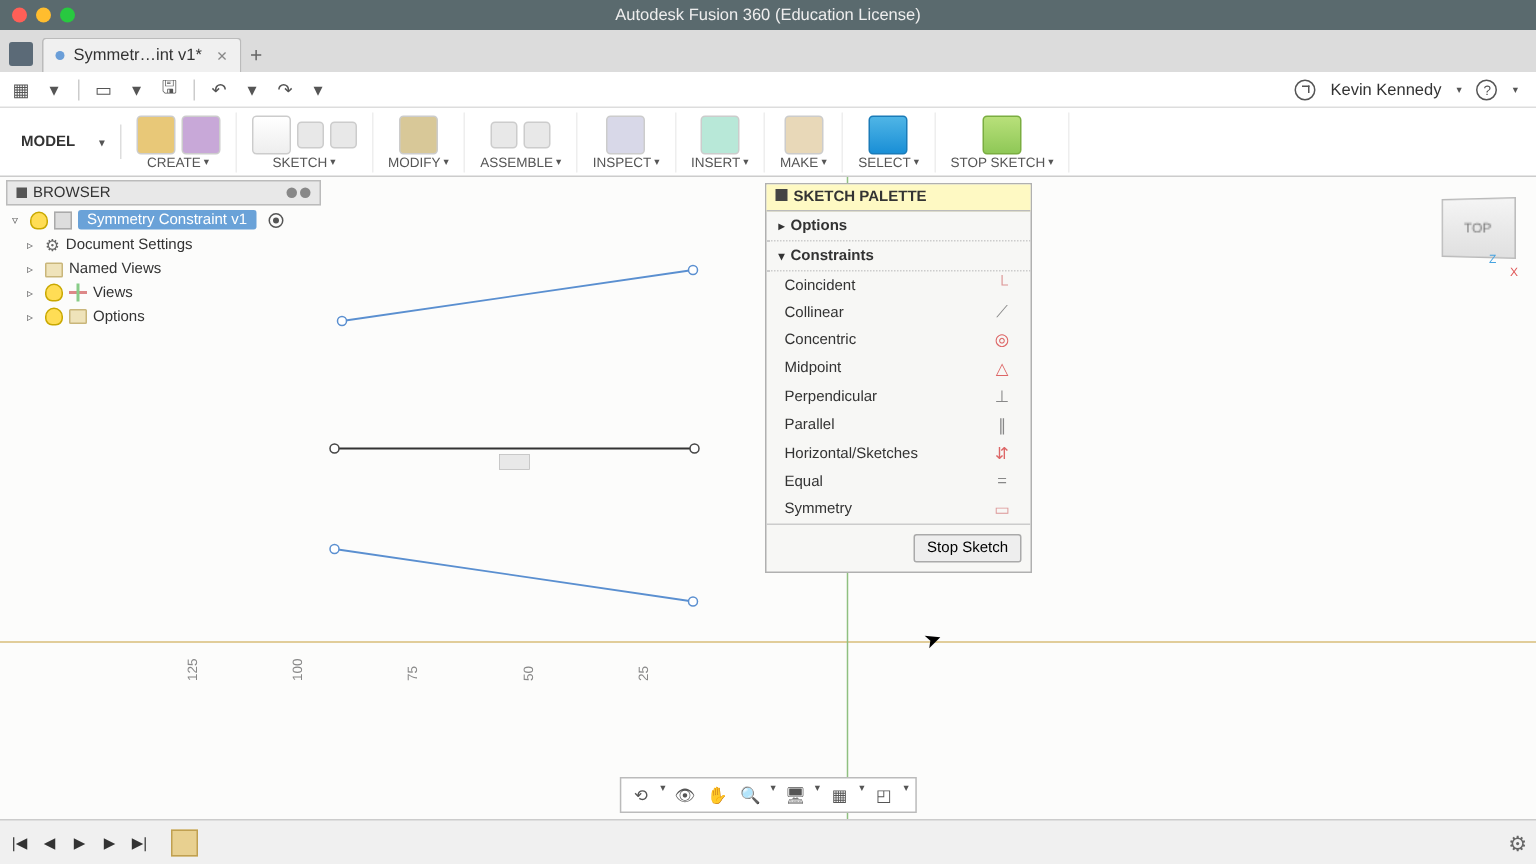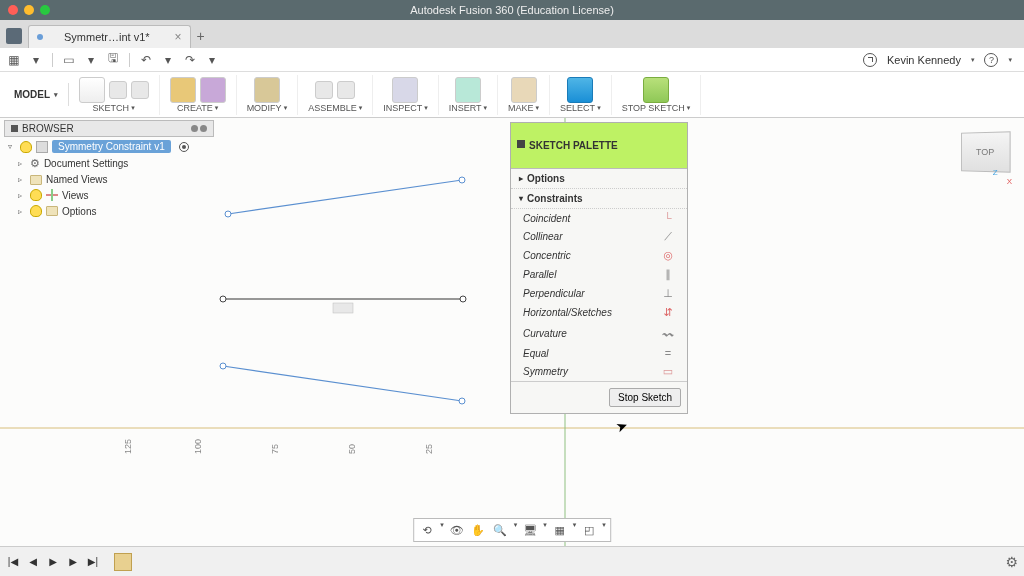--- a/index.html
+++ b/index.html
@@ -8,36 +8,36 @@
   .titlebar { height: 20px; background: #5a6a6e; display: flex; align-items: center; padding: 0 8px; color: #ddd; position: relative; }
   .traffic { display: flex; gap: 6px; }
   .tl { width: 10px; height: 10px; border-radius: 50%; }
   .tl.red { background: #ff5f57; }
   .tl.yel { background: #ffbd2e; }
   .tl.grn { background: #28c940; }
   .titlebar .title { position: absolute; left: 50%; transform: translateX(-50%); font-size: 11px; color: #eee; }
 
   .tabbar { height: 28px; background: #dcdcdc; display: flex; align-items: flex-end; padding: 0 4px; }
   .apphome { width: 16px; height: 16px; background: #5b6a77; margin: 0 6px 4px 2px; border-radius: 2px; }
-  .filetab { display: flex; align-items: center; gap: 21px; background: #f0f0f0; border: 1px solid #bbb; border-bottom: none; padding: 4px 8px; font-size: 11px; border-radius: 3px 3px 0 0; }
+  .filetab { display: flex; align-items: center; gap: 6px; background: #f0f0f0; border: 1px solid #bbb; border-bottom: none; padding: 4px 8px; font-size: 11px; border-radius: 3px 3px 0 0; }
   .filetab .dot { width: 6px; height: 6px; border-radius: 50%; background: #6a9ed8; }
   .filetab .x { color: #888; font-size: 12px; margin-left: 4px; }
   .addtab { margin-left: 6px; color: #666; font-size: 14px; padding-bottom: 4px; }
 
   .qat { height: 24px; background: #fff; border-bottom: 1px solid #ddd; display: flex; align-items: center; padding: 0 6px; gap: 6px; }
   .qat .qbtn { width: 16px; height: 16px; display:flex; align-items:center; justify-content:center; color:#555; font-size:12px; }
   .qat .sep { width:1px; height:14px; background:#ccc; margin: 0 2px; }
   .spacer { flex: 1; }
   .userarea { display:flex; align-items:center; gap:10px; font-size:11px; color:#333; padding-right:6px; }
   .clockicon { width:14px; height:14px; border:1.5px solid #555; border-radius:50%; position:relative; }
   .clockicon::after { content:""; position:absolute; width:4px; height:4px; border-top:1.5px solid #555; border-right:1.5px solid #555; top:3px; left:4px; }
   .helpicon { width:14px; height:14px; border:1.5px solid #555; border-radius:50%; display:flex; align-items:center; justify-content:center; font-size:9px; color:#555; }
 
   .ribbon { height: 46px; background: #fff; border-bottom: 1px solid #ccc; display: flex; align-items: center; padding: 0 4px; }
-  .modelbtn { display:flex; align-items:center; padding: 6px 10px; border-right:1px solid #ddd; font-size:10px; font-weight:bold; gap:4px; }
+  .modelbtn { display:flex; align-items:center; padding: 6px 10px; border-right:1px solid #ddd; font-size:10px; font-weight:bold; gap:16px; }
   .rgroup { display:flex; flex-direction:column; align-items:center; padding: 2px 10px; border-right:1px solid #eee; }
   .rgroup .icons { display:flex; gap:4px; align-items:center; height:26px; }
   .ricon { width: 26px; height: 26px; background:#e8e8e8; border:1px solid #ccc; border-radius:3px; }
   .ricon.small { width:18px; height:18px; }
   .rgroup .label { font-size:9px; color:#555; display:flex; align-items:center; gap:2px; }
   .rgroup .label .dd { font-size:7px; }
   .ricon.sel { background: linear-gradient(#4fb5e6,#1a8fd6); border-color:#1a7bb8; }
   .ricon.stop { background: linear-gradient(#b8e07a,#8fc857); border-color:#7aad40; }
 
   .main { position: relative; height: calc(576px - 20px - 28px - 24px - 46px - 30px); background: #fcfcfb; }
@@ -68,26 +68,26 @@
   .ep { fill:#fff; stroke:#5a8fd0; stroke-width:1; }
   .ep.dark { stroke:#444; }
   .dimbox { fill:#e8e8e8; stroke:#bbb; stroke-width:0.5; }
   .ruler text { font-size:9px; fill:#888; }
   .viewcube { position:absolute; top:14px; right:14px; width:50px; height:40px; background: linear-gradient(#f4f4f4,#e0e0e0); border:1px solid #bbb; display:flex; align-items:center; justify-content:center; font-size:9px; color:#777; transform:perspective(100px) rotateY(-8deg); z-index:2; }
   .axisind { position:absolute; top:50px; right:12px; font-size:8px; z-index:2; }
   .axisind .z { color:#46a3e0; }
   .axisind .x { color:#e05a5a; margin-left:14px; }
 
   .palette { position:absolute; top:4px; left:510px; width:178px; background:#f7f7f5; border:1px solid #b0b0b0; z-index:4; font-size:10px; }
-  .palette .phdr { background:#bef264; padding:17px 6px; border-bottom:1px solid #bbb; display:flex; gap:4px; font-weight:bold; }
+  .palette .phdr { background:#fef9c3; padding:3px 6px; border-bottom:1px solid #bbb; display:flex; gap:4px; font-weight:bold; }
   .palette .phdr .sq { width:8px; height:8px; background:#444; }
   .palette .psec { padding:4px 8px; border-bottom:1px dotted #ccc; display:flex; align-items:center; gap:4px; font-weight:bold; }
   .palette .psec .tri { font-size:8px; }
   .palette .pitem { display:flex; align-items:center; padding:3px 12px; }
-  .palette .pitem .lbl { flex:1;font-style:italic; }
+  .palette .pitem .lbl { flex:1; }
   .palette .pitem .icn { width:14px; text-align:center; font-size:11px; }
   .palette .pfoot { padding:6px; text-align:right; border-top:1px solid #ccc; }
   .palette .pfoot button { font-size:10px; padding:3px 8px; background:#eee; border:1px solid #aaa; border-radius:2px; }
 
   .cursor { position:absolute; left:616px; top:300px; font-size:14px; color:#000; transform:rotate(-20deg); z-index:5; }
 
   .navbar { position:absolute; bottom:4px; left:50%; transform:translateX(-50%); background:#fff; border:1px solid #bbb; display:flex; gap:4px; padding:2px 4px; z-index:3; }
   .navbtn { width:18px; height:18px; display:flex; align-items:center; justify-content:center; font-size:11px; color:#555; }
 
   .timeline { height:30px; background:#f0f0f0; border-top:1px solid #ccc; display:flex; align-items:center; padding:0 6px; gap:6px; }
@@ -141,36 +141,36 @@
   </div>
 </div>
 
 <div class="ribbon">
   <div class="modelbtn">
     <span>MODEL</span>
       <span class="dd">▾</span>
   </div>
   <div class="rgroup">
     <div class="icons">
+      <div class="ricon" style="background:#e8c878;"></div>
+      <div class="ricon" style="background:#c8a8d8;"></div>
+    </div>
+    <div class="label">
+        <span>CREATE</span>
+        <span class="dd">▾</span>
+      </div>
+  </div>
+  <div class="rgroup">
+    <div class="icons">
       <div class="ricon" style="background:linear-gradient(#fff,#eee);"></div>
       <div class="ricon small"></div>
       <div class="ricon small"></div>
     </div>
     <div class="label">
         <span>SKETCH</span>
-        <span class="dd">▾</span>
-      </div>
-  </div>
-  <div class="rgroup">
-    <div class="icons">
-      <div class="ricon" style="background:#e8c878;"></div>
-      <div class="ricon" style="background:#c8a8d8;"></div>
-    </div>
-    <div class="label">
-        <span>CREATE</span>
         <span class="dd">▾</span>
       </div>
   </div>
   <div class="rgroup">
     <div class="icons">
         <div class="ricon" style="background:#d8c898;"></div>
       </div>
     <div class="label">
         <span>MODIFY</span>
         <span class="dd">▾</span>
@@ -331,34 +331,34 @@
       </div>
     <div class="pitem">
         <span class="lbl">Collinear</span>
         <span class="icn" style="color:#888;">⟋</span>
       </div>
     <div class="pitem">
         <span class="lbl">Concentric</span>
         <span class="icn" style="color:#d66;">◎</span>
       </div>
     <div class="pitem">
+        <span class="lbl">Midpoint</span>
+        <span class="icn" style="color:#d66;">△</span>
+      </div>
+    <div class="pitem">
+        <span class="lbl">Perpendicular</span>
+        <span class="icn" style="color:#888;">⊥</span>
+      </div>
+    <div class="pitem">
         <span class="lbl">Parallel</span>
         <span class="icn" style="color:#888;">∥</span>
       </div>
     <div class="pitem">
-        <span class="lbl">Perpendicular</span>
-        <span class="icn" style="color:#888;">⊥</span>
-      </div>
-    <div class="pitem">
         <span class="lbl">Horizontal/Sketches</span>
         <span class="icn" style="color:#d66;">⇵</span>
-      </div>
-    <div class="pitem">
-        <span class="lbl">Curvature</span>
-        <span class="icn" style="color:#888;">〰</span>
       </div>
     <div class="pitem">
         <span class="lbl">Equal</span>
         <span class="icn" style="color:#888;">=</span>
       </div>
     <div class="pitem">
         <span class="lbl">Symmetry</span>
         <span class="icn" style="color:#d99;">▭</span>
       </div>
 

